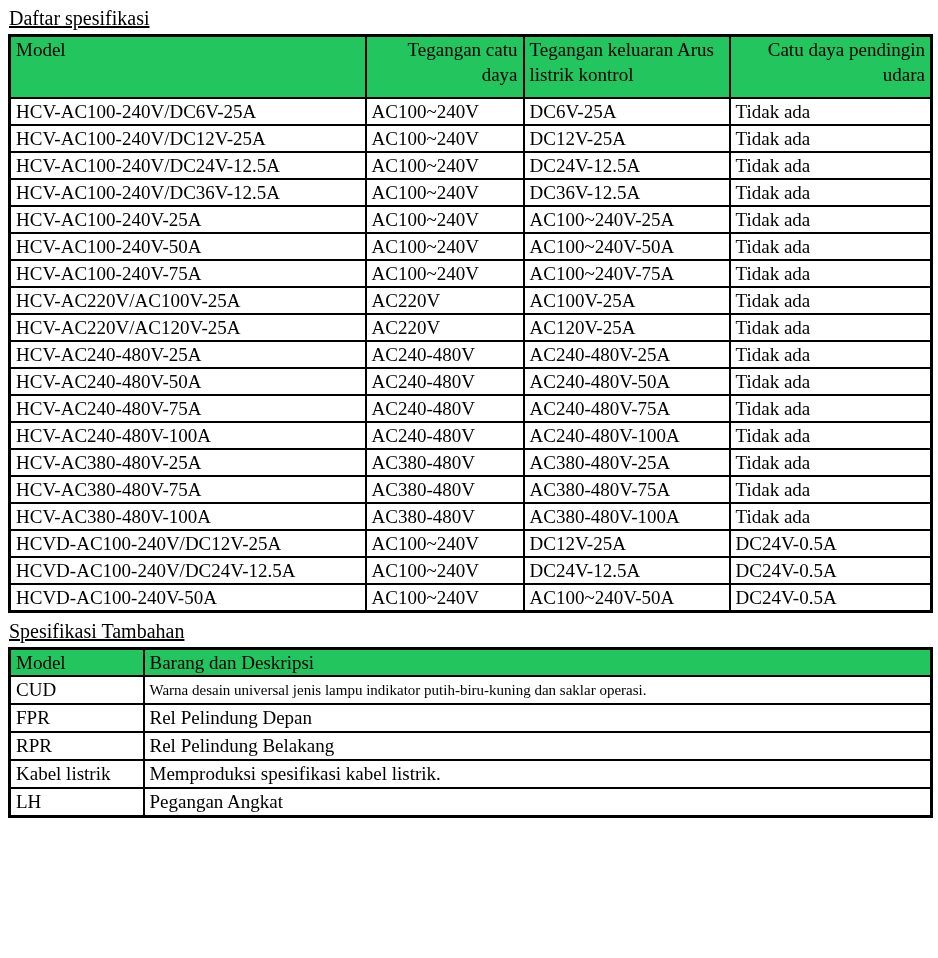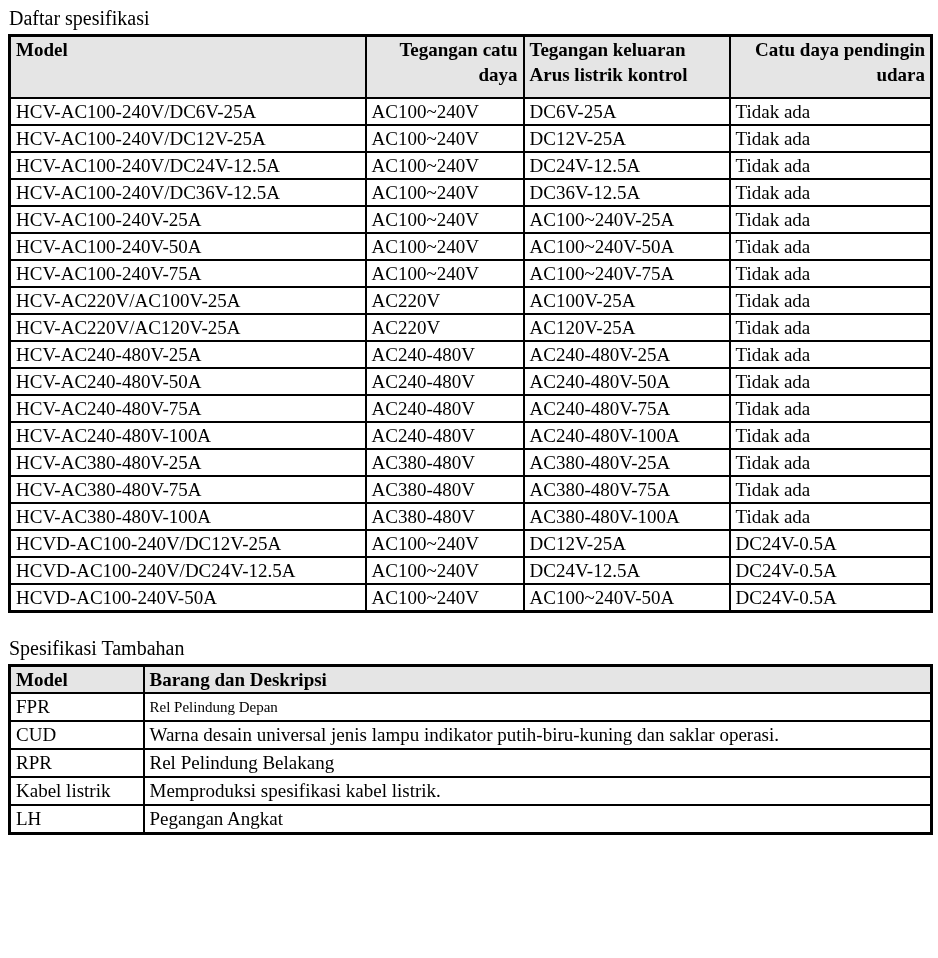--- a/index.html
+++ b/index.html
@@ -13,44 +13,44 @@
     width: 938px;
     height: 958px;
     box-sizing: border-box;
     padding: 4px 8px 0 8px;
     background: #ffffff;
   }
   .section-title {
     font-size: 20px;
     line-height: 1.2;
     margin: 2px 0 4px 1px;
+    text-decoration: underline;
   }
   .section-title.second {
-    margin-top: 23px;
+    margin-top: 6px;
   }
   table {
     border-collapse: collapse;
     table-layout: fixed;
     width: 922px;
     border: 3px solid #000000;
   }
   th, td {
     border: 2px solid #000000;
     padding: 0 5px;
     font-size: 19px;
     font-weight: normal;
     text-align: left;
     overflow: hidden;
   }
   thead th {
-    background: #e5e5e5;
+    background: #22c55e;
     vertical-align: top;
     white-space: normal;
     line-height: 1.32;
-    font-weight: bold;
   }
   tbody td {
     white-space: nowrap;
     vertical-align: middle;
   }
   
   #spec-table thead th { height: 60px; }
   #spec-table thead th.h-center { text-align: right; }
   #spec-table tbody td { height: 25px; }
   
@@ -206,28 +206,28 @@
       <col style="width:788px">
     </colgroup>
     <thead>
       <tr>
         <th>Model</th>
         <th>Barang dan Deskripsi</th>
       </tr>
     </thead>
     <tbody>
         <tr>
+          <td>CUD</td>
+          <td>Warna desain universal jenis lampu indikator putih-biru-kuning dan saklar operasi.</td>
+        </tr>
+        <tr>
           <td>FPR</td>
           <td>Rel Pelindung Depan</td>
         </tr>
         <tr>
-          <td>CUD</td>
-          <td>Warna desain universal jenis lampu indikator putih-biru-kuning dan saklar operasi.</td>
-        </tr>
-        <tr>
           <td>RPR</td>
           <td>Rel Pelindung Belakang</td>
         </tr>
         <tr>
           <td>Kabel listrik</td>
           <td>Memproduksi spesifikasi kabel listrik.</td>
         </tr>
         <tr>
           <td>LH</td>
           <td>Pegangan Angkat</td>

